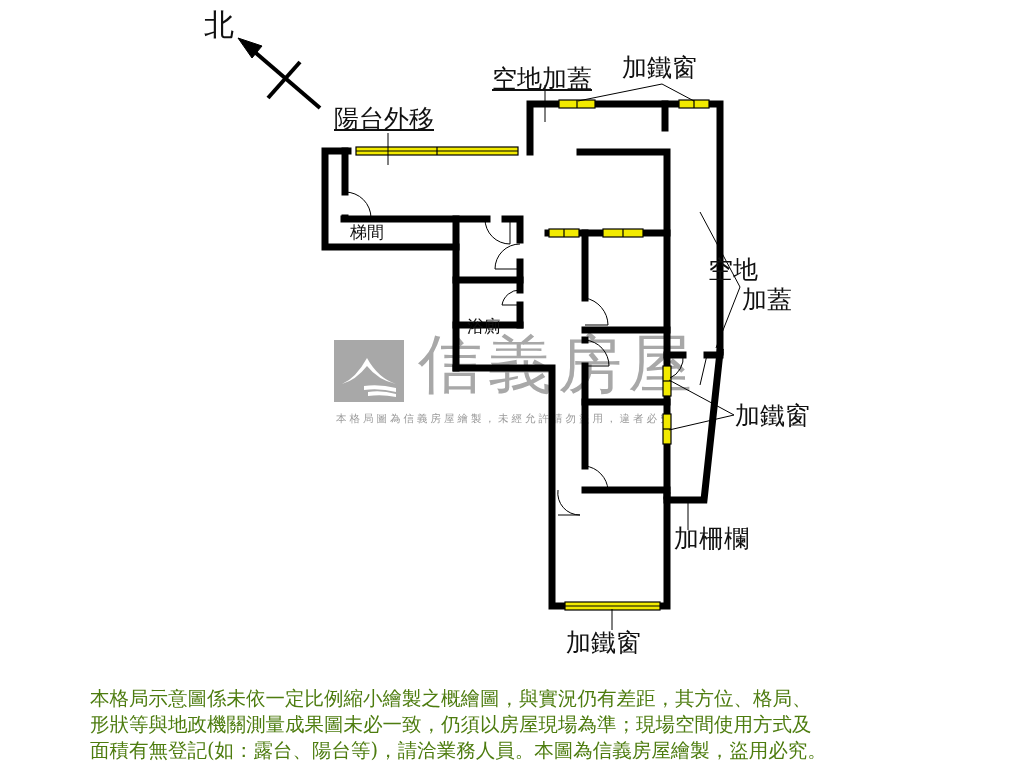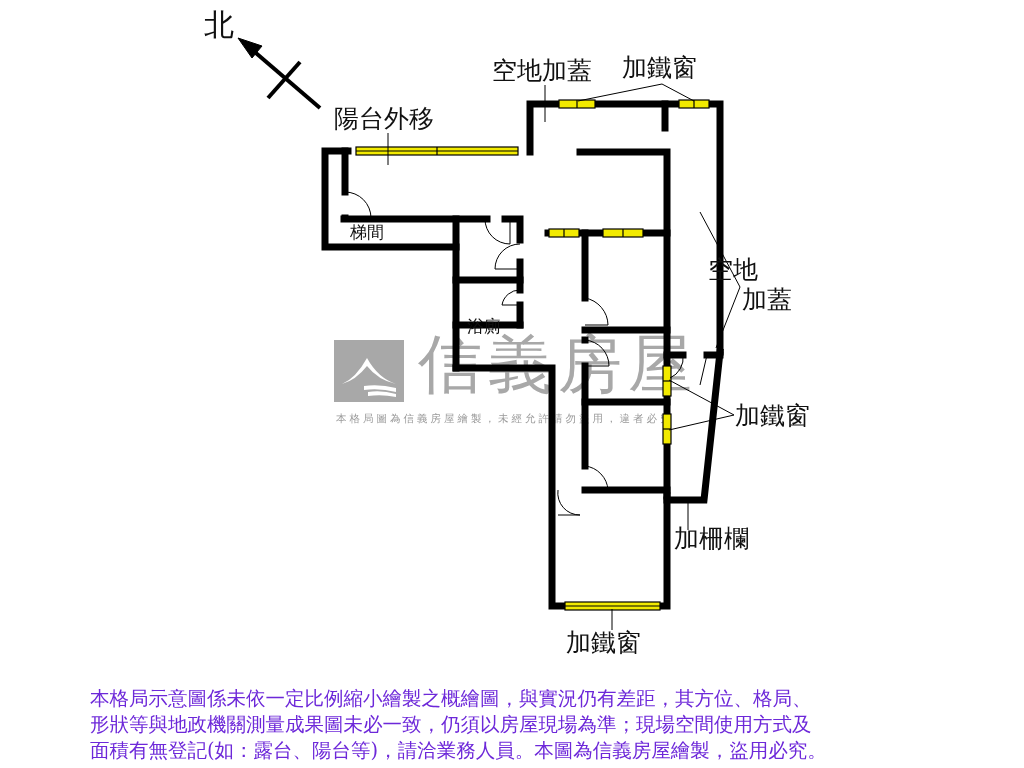--- a/index.html
+++ b/index.html
@@ -10,21 +10,21 @@
          color: #111; white-space: nowrap; line-height: 1; }
   .lbl-lg { font-size: 25px; }
   .lbl-sm { font-size: 17px; }
   .wm-title { position: absolute; left: 418px; top: 332px; font-size: 64px; color: #a8a8a8;
               letter-spacing: 6px; font-family: "DejaVu Sans", sans-serif; line-height: 1; white-space: nowrap; }
   .wm-sub { position: absolute; left: 336px; top: 412px; font-size: 10.5px; color: #9a9a9a;
             letter-spacing: 3px; font-family: "DejaVu Sans", sans-serif; white-space: nowrap; }
   .wm-logo { position: absolute; left: 334px; top: 340px; width: 70px; height: 62px; }
   .disclaimer { position: absolute; left: 90px; top: 686px; width: 860px;
                 font-family: "DejaVu Serif", "Liberation Serif", serif; font-size: 19.5px;
-                line-height: 26px; color: #6d28d9; }
+                line-height: 26px; color: #4d7c0f; }
   .disclaimer div { white-space: nowrap; }
 </style>
 </head>
 <body>
 
 <svg class="wm-logo" viewBox="0 0 70 62">
   <rect x="0" y="0" width="70" height="62" fill="#a8a8a8"></rect>
   <path d="M8 44 Q22 38 33 18 Q44 38 62 44 Q44 40 33 26 Q22 40 8 44 Z" fill="#ffffff"></path>
   <path d="M30 46 Q46 44 62 48 L62 52 Q46 48 30 50 Z" fill="#ffffff"></path>
   <path d="M34 52 Q48 50 62 54 L62 57 Q48 54 34 56 Z" fill="#ffffff"></path>
@@ -115,22 +115,22 @@
     <line x1="740" y1="287" x2="700" y2="212"></line>
     <line x1="740" y1="287" x2="716" y2="348"></line>
     <line x1="734" y1="415" x2="669" y2="380"></line>
     <line x1="734" y1="415" x2="669" y2="430"></line>
     <line x1="688" y1="502" x2="688" y2="530"></line>
     <line x1="612" y1="609" x2="612" y2="630"></line>
   </g>
 </svg>
 
 <div class="lbl lbl-lg" style="left:204px; top:10px; font-size:30px;">北</div>
-<div class="lbl lbl-lg" style="left:334px; top:106px;">陽台外移</div>
-<div class="lbl lbl-lg" style="left:492px; top:58px;">空地加蓋</div>
+<div class="lbl lbl-lg" style="left:334px; top:106px;text-decoration:underline;">陽台外移</div>
+<div class="lbl lbl-lg" style="left:492px; top:66px;text-decoration:underline;">空地加蓋</div>
 <div class="lbl lbl-lg" style="left:622px; top:55px;">加鐵窗</div>
 <div class="lbl lbl-sm" style="left:350px; top:224px;">梯間</div>
 <div class="lbl lbl-sm" style="left:467px; top:298px;margin-top:20px;">浴廁</div>
 <div class="lbl lbl-lg" style="left:708px; top:257px;">空地</div>
 <div class="lbl lbl-lg" style="left:742px; top:287px;">加蓋</div>
 <div class="lbl lbl-lg" style="left:735px; top:403px;">加鐵窗</div>
 <div class="lbl lbl-lg" style="left:674px; top:526px;font-family:Liberation Serif, serif;">加柵欄</div>
 <div class="lbl lbl-lg" style="left:566px; top:630px;">加鐵窗</div>
 
 <div class="disclaimer">

